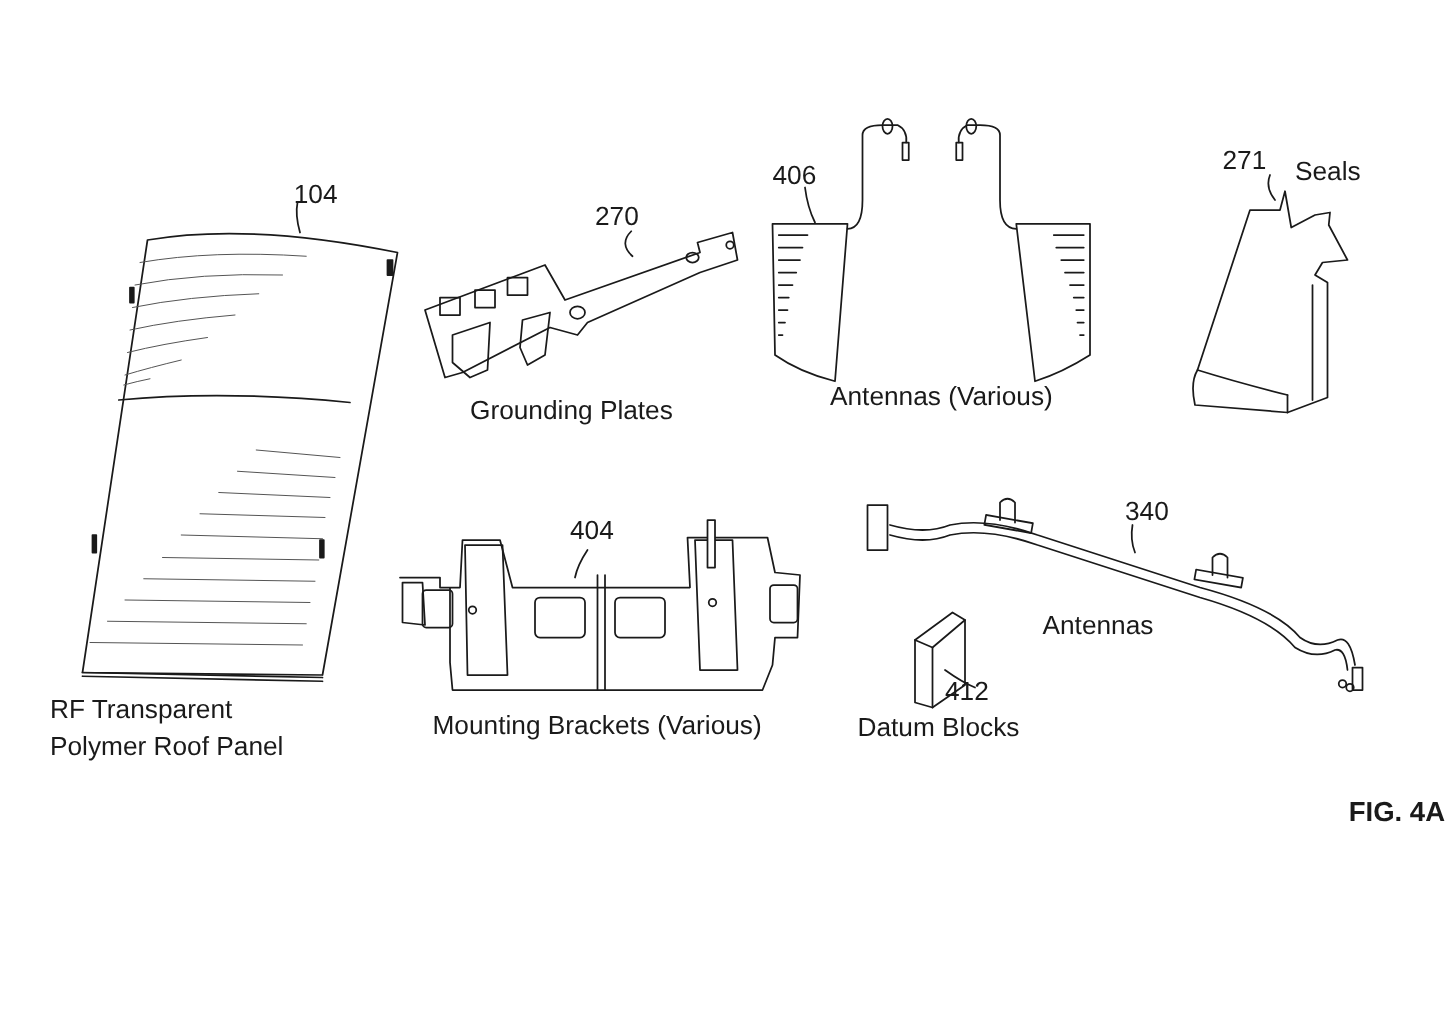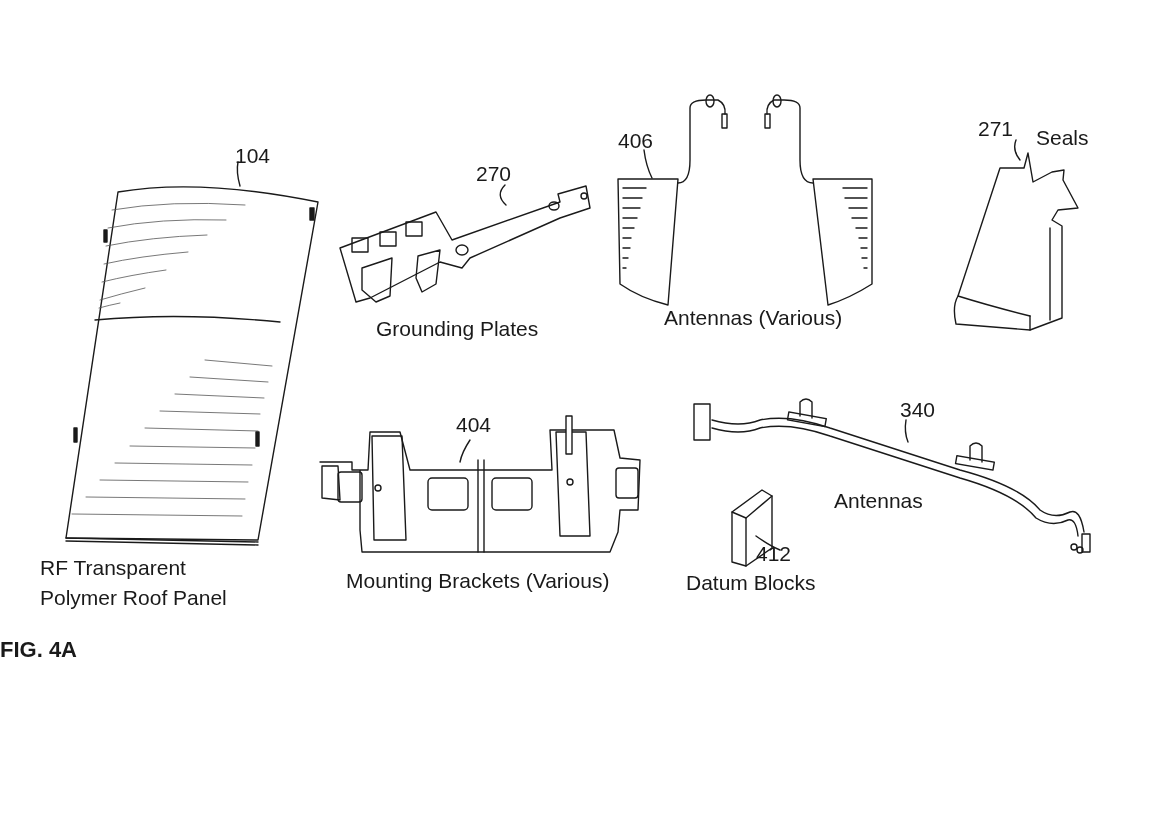--- a/index.html
+++ b/index.html
@@ -1,21 +1,21 @@
 <!DOCTYPE html>
 <html><head>
   <meta charset="utf-8">
   <style>
     html, body { margin: 0; padding: 0; background: #ffffff; }
     body { width: 1156px; height: 826px; position: relative; overflow: hidden;
            font-family: "Liberation Sans", sans-serif; color: #1a1a1a; }
     .lbl { position: absolute; font-size: 21px; white-space: nowrap; line-height: 1; }
     .ref { position: absolute; font-size: 21px; line-height: 1; }
     .center { }
-    .fig { position: absolute; left: 0; width: 1156px; top: 637px; text-align: left;
+    .fig { position: absolute; left: 0; width: 1156px; top: 637px; text-align: right;
            font-size: 22px; font-weight: bold; }
     svg.drawing { position: absolute; left: 0; top: 0; width: 1156px; height: 826px; }
     svg.drawing path, svg.drawing line, svg.drawing polyline, svg.drawing polygon, svg.drawing rect, svg.drawing ellipse, svg.drawing circle {
       fill: none; stroke: #1a1a1a; stroke-width: 1.4; stroke-linejoin: round; stroke-linecap: round;
     }
     svg.drawing .thin { stroke-width: 0.8; stroke: #555; }
     svg.drawing .fill { fill: #1a1a1a; }
     svg.drawing .white { fill: #fff; }
   </style>
 </head>

